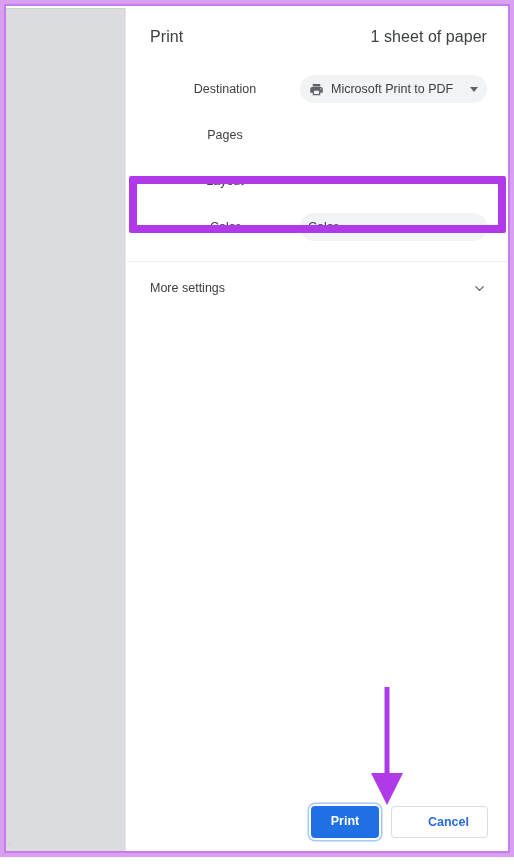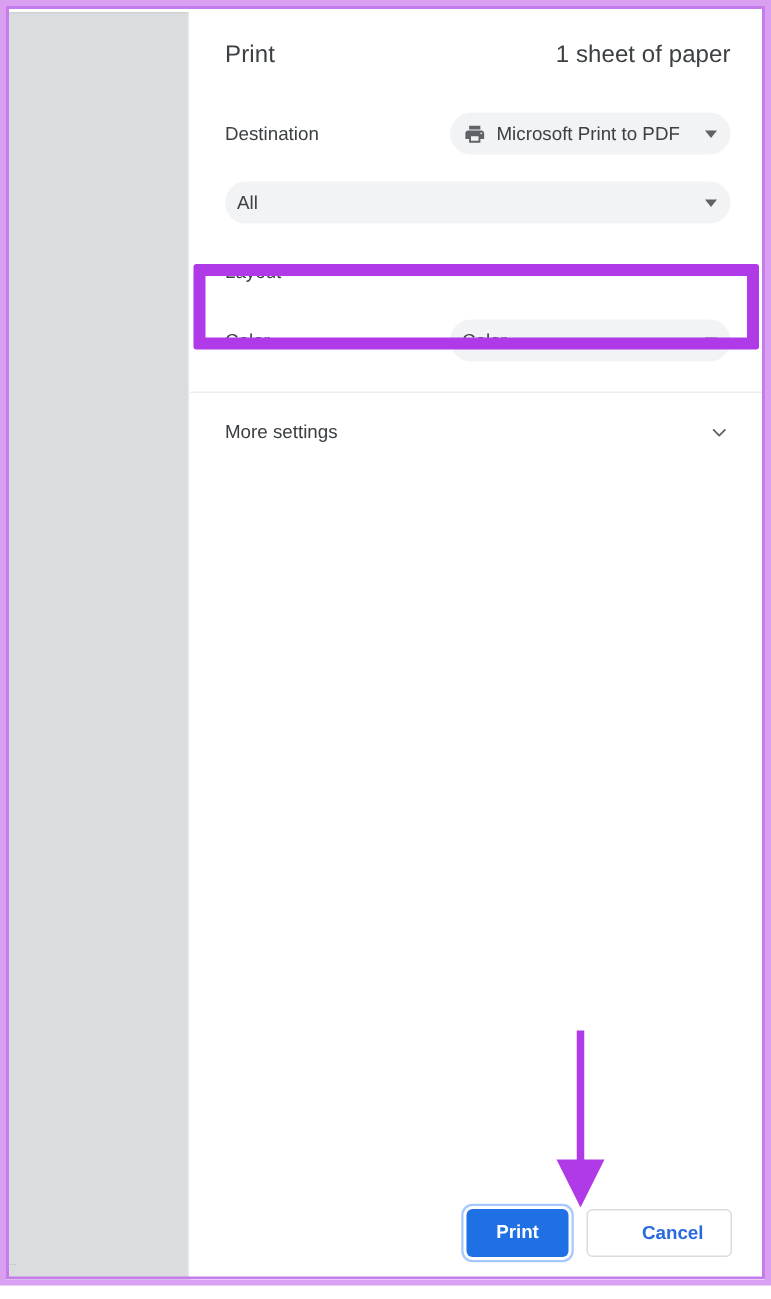--- a/index.html
+++ b/index.html
@@ -77,21 +77,21 @@
     color: #3c4043;
     letter-spacing: .1px;
   }
   .sheet-count {
     font-size: 16px;
     color: #3c4043;
     letter-spacing: .05px;
   }
 
   
-  .settings-section { padding: 0 23px; }
+  .settings-section { padding: 0 23px; text-align: center; }
 
   .setting-row {
     display: flex;
     align-items: center;
     height: 46px;
     position: relative;
   }
   .setting-label {
     width: 150px;
     font-size: 12.5px;
@@ -244,24 +244,21 @@
             <svg width="15" height="15" viewBox="0 0 24 24" fill="#5f6368">
               <path d="M19 8H5c-1.66 0-3 1.34-3 3v6h4v4h12v-4h4v-6c0-1.66-1.34-3-3-3zm-3 11H8v-5h8v5zm3-7c-.55 0-1-.45-1-1s.45-1 1-1 1 .45 1 1-.45 1-1 1zm-1-9H6v4h12V3z"></path>
             </svg>
           </span>
           <span class="select-value">Microsoft Print to PDF</span>
           <span class="chevron-tri"></span>
         </div>
       </div>
 
       <div class="setting-row">
-        <div class="select-control">
-          <span class="select-value">All</span>
-          <span class="chevron-tri"></span>
-        </div>
+        <div class="setting-label">Pages</div>
       </div>
 
       <div class="setting-row">
         <div class="setting-label">Layout</div>
       </div>
 
       <div class="setting-row">
         <div class="setting-label">Color</div>
         <div class="select-control">
           <span class="select-value">Color</span>

